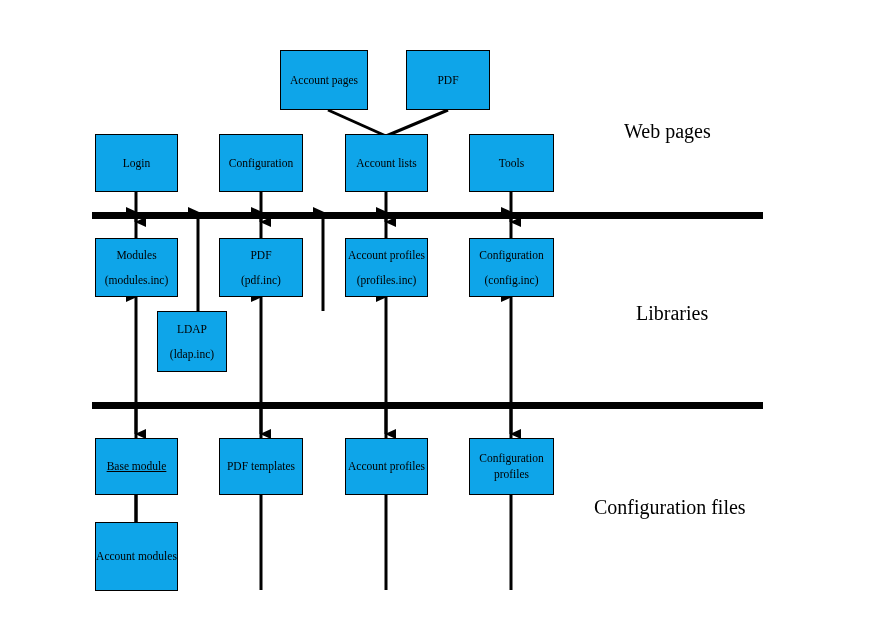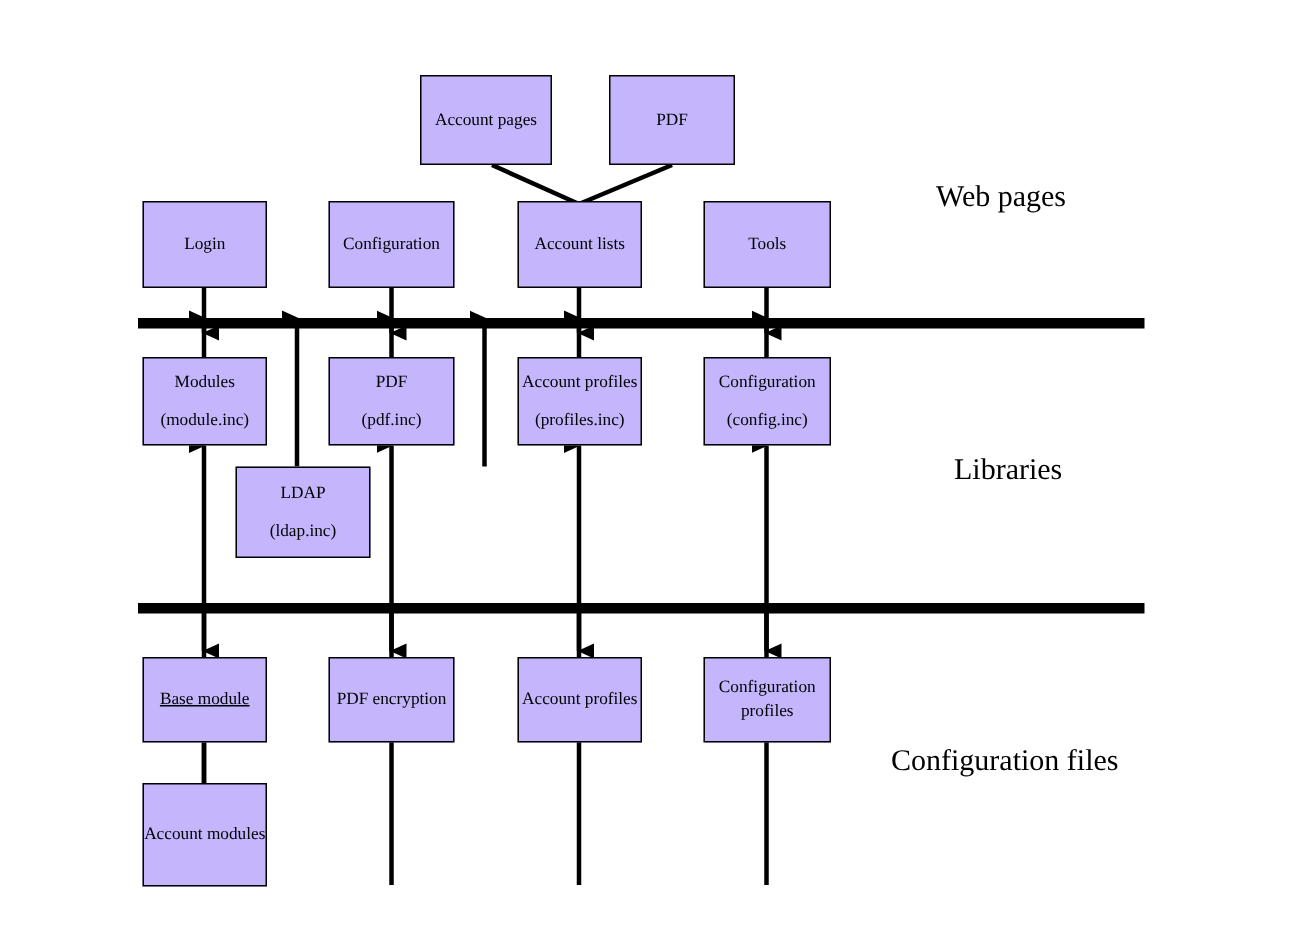--- a/index.html
+++ b/index.html
@@ -20,21 +20,21 @@
     position: absolute;
     left: 0;
     top: 0;
     width: 877px;
     height: 620px;
   }
   .node {
     position: absolute;
     box-sizing: border-box;
     border: 1.4px solid #000000;
-    background: #c4b5fd;
+    background: #0ea5e9;
     display: flex;
     flex-direction: column;
     align-items: center;
     justify-content: center;
     text-align: center;
     color: #000000;
     font-family: "Liberation Serif", "DejaVu Serif", serif;
     font-size: 11.5px;
     line-height: 1.25;
     z-index: 3;
@@ -140,53 +140,53 @@
 
   <div class="node single" style="left:469px; top:134px; width:85px; height:58px;">
     <span class="line1">Tools</span>
 
   </div>
 
   <div class="section-label" style="left:624px; top:120px;">Web pages</div>
 
   <div class="node" style="left:95px; top:238px; width:83px; height:59px;">
     <span class="line1">Modules</span>
-    <span class="line2">(module.inc)</span>
+    <span class="line2">(modules.inc)</span>
   </div>
 
   <div class="node" style="left:219px; top:238px; width:84px; height:59px;">
     <span class="line1">PDF</span>
     <span class="line2">(pdf.inc)</span>
   </div>
 
   <div class="node" style="left:345px; top:238px; width:83px; height:59px;">
     <span class="line1">Account profiles</span>
     <span class="line2">(profiles.inc)</span>
   </div>
 
   <div class="node" style="left:469px; top:238px; width:85px; height:59px;">
     <span class="line1">Configuration</span>
     <span class="line2">(config.inc)</span>
   </div>
 
-  <div class="node" style="left:157px; top:311px; width:90px; height:61px;">
+  <div class="node" style="left:157px; top:311px; width:70px; height:61px;">
     <span class="line1">LDAP</span>
     <span class="line2">(ldap.inc)</span>
   </div>
 
 
   <div class="section-label" style="left:636px; top:302px;">Libraries</div>
 
   <div class="node single" style="left:95px; top:438px; width:83px; height:57px;text-decoration:underline;">
     <span class="line1">Base module</span>
 
   </div>
 
   <div class="node single" style="left:219px; top:438px; width:84px; height:57px;">
-    <span class="line1">PDF encryption</span>
+    <span class="line1">PDF templates</span>
 
   </div>
 
   <div class="node single" style="left:345px; top:438px; width:83px; height:57px;">
     <span class="line1">Account profiles</span>
 
   </div>
 
   <div class="node wrap" style="left:469px; top:438px; width:85px; height:57px;">
     <span class="line1">Configuration</span>

